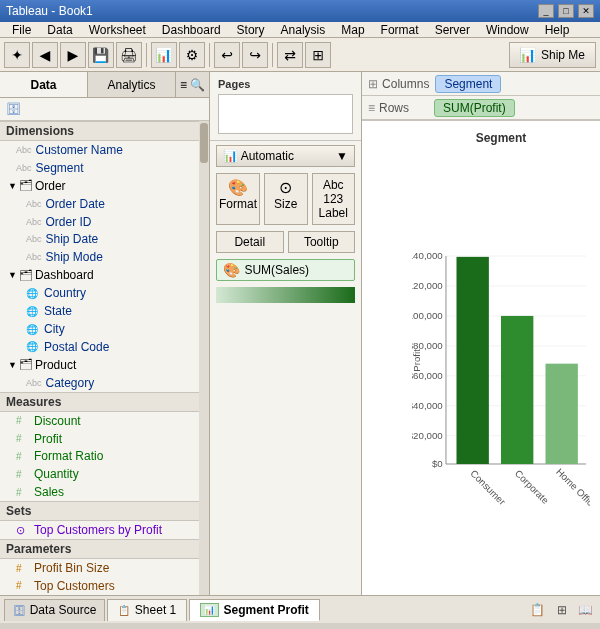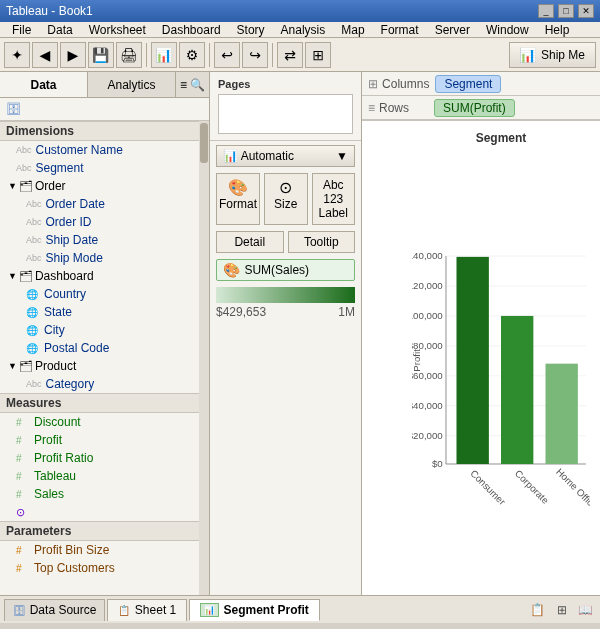--- a/index.html
+++ b/index.html
@@ -536,33 +536,37 @@
       <div class="field-item measure">
         <span class="field-icon" style="color:#7ab87a;">#</span>
         <span>Discount</span>
       </div>
       <div class="field-item measure">
         <span class="field-icon" style="color:#7ab87a;">#</span>
         <span>Profit</span>
       </div>
       <div class="field-item measure">
         <span class="field-icon" style="color:#7ab87a;">#</span>
-        <span>Profit Ratio</span>
+        <span>Format Ratio</span>
       </div>
       <div class="field-item measure">
         <span class="field-icon" style="color:#7ab87a;">#</span>
-        <span>Tableau</span>
+        <span>Quantity</span>
       </div>
       <div class="field-item measure">
         <span class="field-icon" style="color:#7ab87a;">#</span>
         <span>Sales</span>
       </div>
 
+      <div class="section-header">
+        <span>Sets</span>
+      </div>
       <div class="field-item set">
         <span class="field-icon" style="font-size:11px;">⊙</span>
+        <span>Top Customers by Profit</span>
       </div>
 
       <div class="section-header">
         <span>Parameters</span>
       </div>
       <div class="field-item param">
         <span class="field-icon" style="color:#c87800;">#</span>
         <span>Profit Bin Size</span>
       </div>
       <div class="field-item param">
@@ -609,24 +613,20 @@
         </div>
         <div class="detail-btn">
           <span>Tooltip</span>
         </div>
       </div>
       <div class="sum-sales-pill">
         <span class="pill-icon">🎨</span>
         <span>SUM(Sales)</span>
       </div>
       <div class="gradient-bar"></div>
-      <div class="gradient-labels">
-        <span>$429,653</span>
-        <span>1M</span>
-      </div>
     </div>
   </div>
 
   <div class="right-panel">
     <div class="chart-header">
       <div class="shelf-row">
         <div class="shelf-label">
           <span style="color:#888;">⊞</span>
           <span>Columns</span>
         </div>

